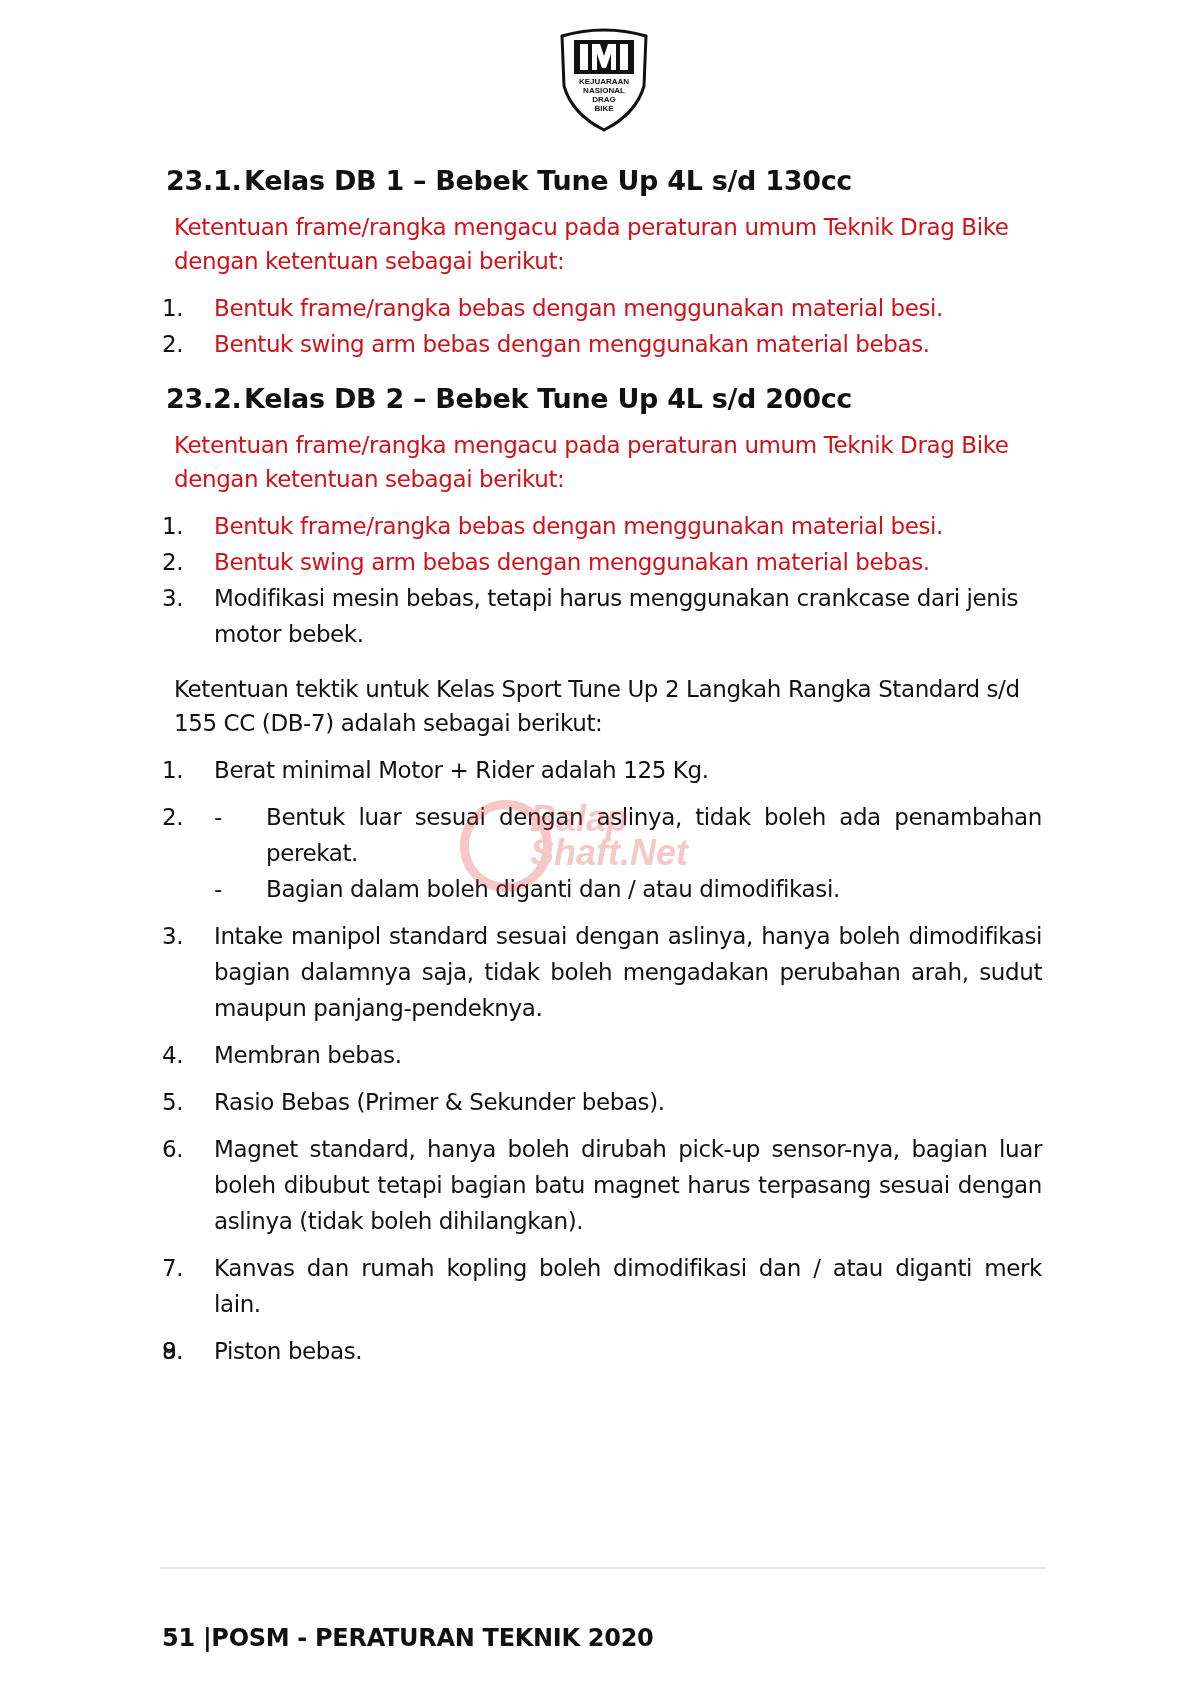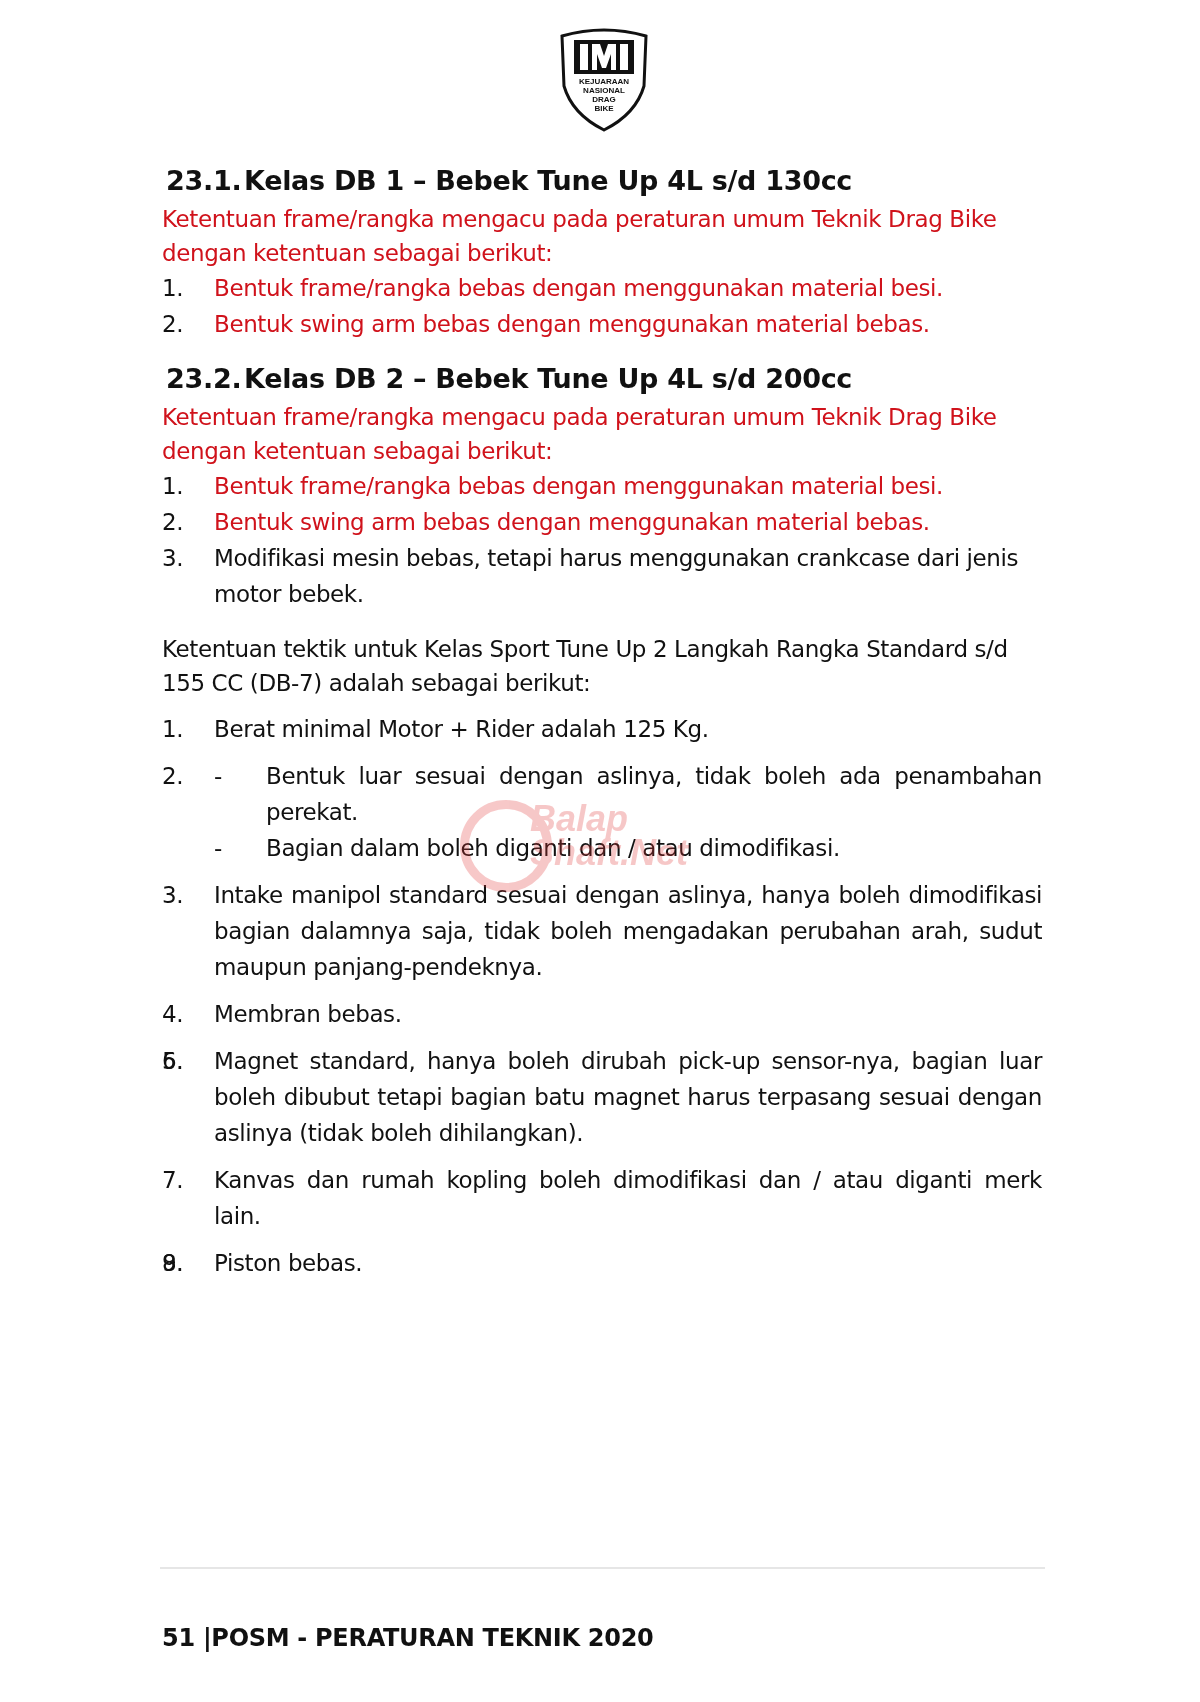--- a/index.html
+++ b/index.html
@@ -13,21 +13,21 @@
     }
     .content {
       position: absolute; left: 162px; top: 160px; width: 880px;
       font-size: 23px; letter-spacing: -0.4px;
     }
     .h {
       font-weight: bold; font-size: 27px; line-height: 34px; margin: 4px;
       letter-spacing: -0.3px;
     }
     .h .num { display: inline-block; width: 78px; }
-    .p { line-height: 34px; margin: 0; }
+    .p { line-height: 34px; margin: 12px; }
     .red { color: #d0121b; }
     ol { list-style: none; margin: 0; padding: 0; }
     ol li { position: relative; padding-left: 52px; line-height: 36px; }
     ol li .n { position: absolute; left: 0; top: 0; color: #111111; }
     .sec { margin-bottom: 20px; }
     .sec3 ol li { margin-top: 11px; text-align: justify; }
     .sub { list-style: none; margin: 0; padding: 0; }
     .sub li { position: relative; padding-left: 52px; line-height: 36px; margin-top: 0 !important; }
     .sub li .d { position: absolute; left: 0; top: 0; }
     .watermark {
@@ -92,21 +92,21 @@
     <ol>
       <li><span class="n">1.</span><span>Berat minimal Motor + Rider adalah 125 Kg.</span></li>
       <li><span class="n">2.</span>
         <ul class="sub">
           <li><span class="d">-</span><span>Bentuk luar sesuai dengan aslinya, tidak boleh ada penambahan perekat.</span></li>
           <li><span class="d">-</span><span>Bagian dalam boleh diganti dan / atau dimodifikasi.</span></li>
         </ul>
       </li>
       <li><span class="n">3.</span><span>Intake manipol standard sesuai dengan aslinya, hanya boleh dimodifikasi bagian dalamnya saja, tidak boleh mengadakan perubahan arah, sudut maupun panjang-pendeknya.</span></li>
       <li><span class="n">4.</span><span>Membran bebas.</span></li>
-      <li><span class="n">5.</span></li>
+      <li><span class="n">5.</span><span>Rasio Bebas (Primer &amp; Sekunder bebas).</span></li>
       <li><span class="n">6.</span><span>Magnet standard, hanya boleh dirubah pick-up sensor-nya, bagian luar boleh dibubut tetapi bagian batu magnet harus terpasang sesuai dengan aslinya (tidak boleh dihilangkan).</span></li>
       <li><span class="n">7.</span><span>Kanvas dan rumah kopling boleh dimodifikasi dan / atau diganti merk lain.</span></li>
       <li><span class="n">8.</span></li>
       <li><span class="n">9.</span><span>Piston bebas.</span></li>
     </ol>
   </div>
 </div>
 
 <div class="watermark">
   <div class="ring"></div>

